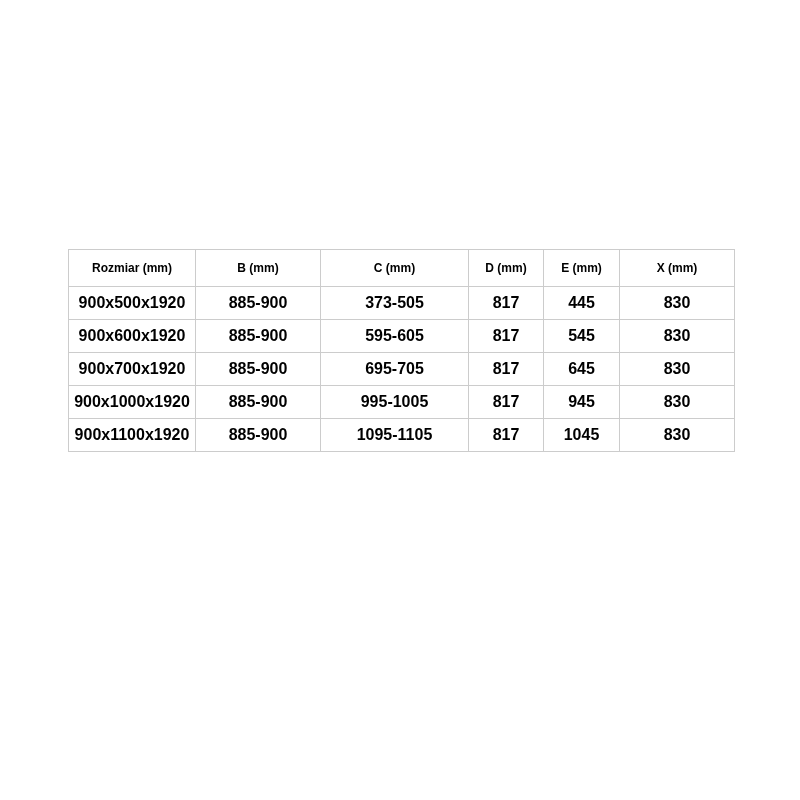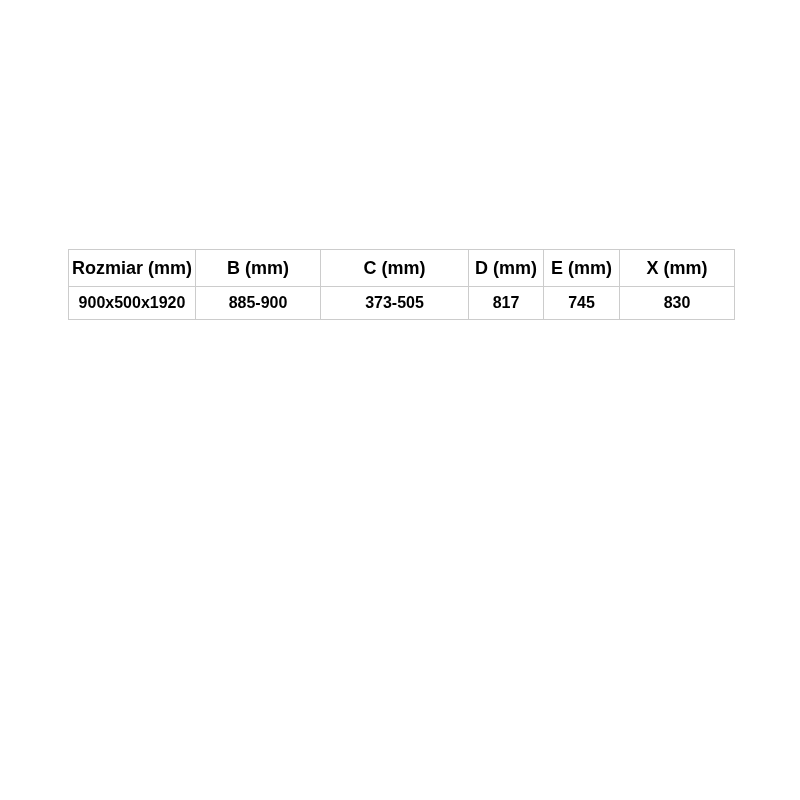--- a/index.html
+++ b/index.html
@@ -31,21 +31,21 @@
     font-weight: bold;
     color: #000000;
     text-align: center;
     vertical-align: middle;
     padding: 0;
     height: 32px;
     white-space: nowrap;
   }
   table.spec thead th {
     height: 36px;
-    font-size: 18px;
+    font-size: 12px;
     margin-left: 23px;
   }
   
   col.c0 { width: 127px; }
   col.c1 { width: 125px; }
   col.c2 { width: 148px; }
   col.c3 { width: 75px; }
   col.c4 { width: 76px; }
   col.c5 { width: 115px; }
 </style>
@@ -71,18 +71,50 @@
         <th>E (mm)</th>
         <th>X (mm)</th>
       </tr>
     </thead>
     <tbody>
       <tr>
         <td>900x500x1920</td>
         <td>885-900</td>
         <td>373-505</td>
         <td>817</td>
-        <td>745</td>
+        <td>445</td>
+        <td>830</td>
+      </tr>
+      <tr>
+        <td>900x600x1920</td>
+        <td>885-900</td>
+        <td>595-605</td>
+        <td>817</td>
+        <td>545</td>
+        <td>830</td>
+      </tr>
+      <tr>
+        <td>900x700x1920</td>
+        <td>885-900</td>
+        <td>695-705</td>
+        <td>817</td>
+        <td>645</td>
+        <td>830</td>
+      </tr>
+      <tr>
+        <td>900x1000x1920</td>
+        <td>885-900</td>
+        <td>995-1005</td>
+        <td>817</td>
+        <td>945</td>
+        <td>830</td>
+      </tr>
+      <tr>
+        <td>900x1100x1920</td>
+        <td>885-900</td>
+        <td>1095-1105</td>
+        <td>817</td>
+        <td>1045</td>
         <td>830</td>
       </tr>
     </tbody>
   </table>
 </div>
 
 </body></html>

